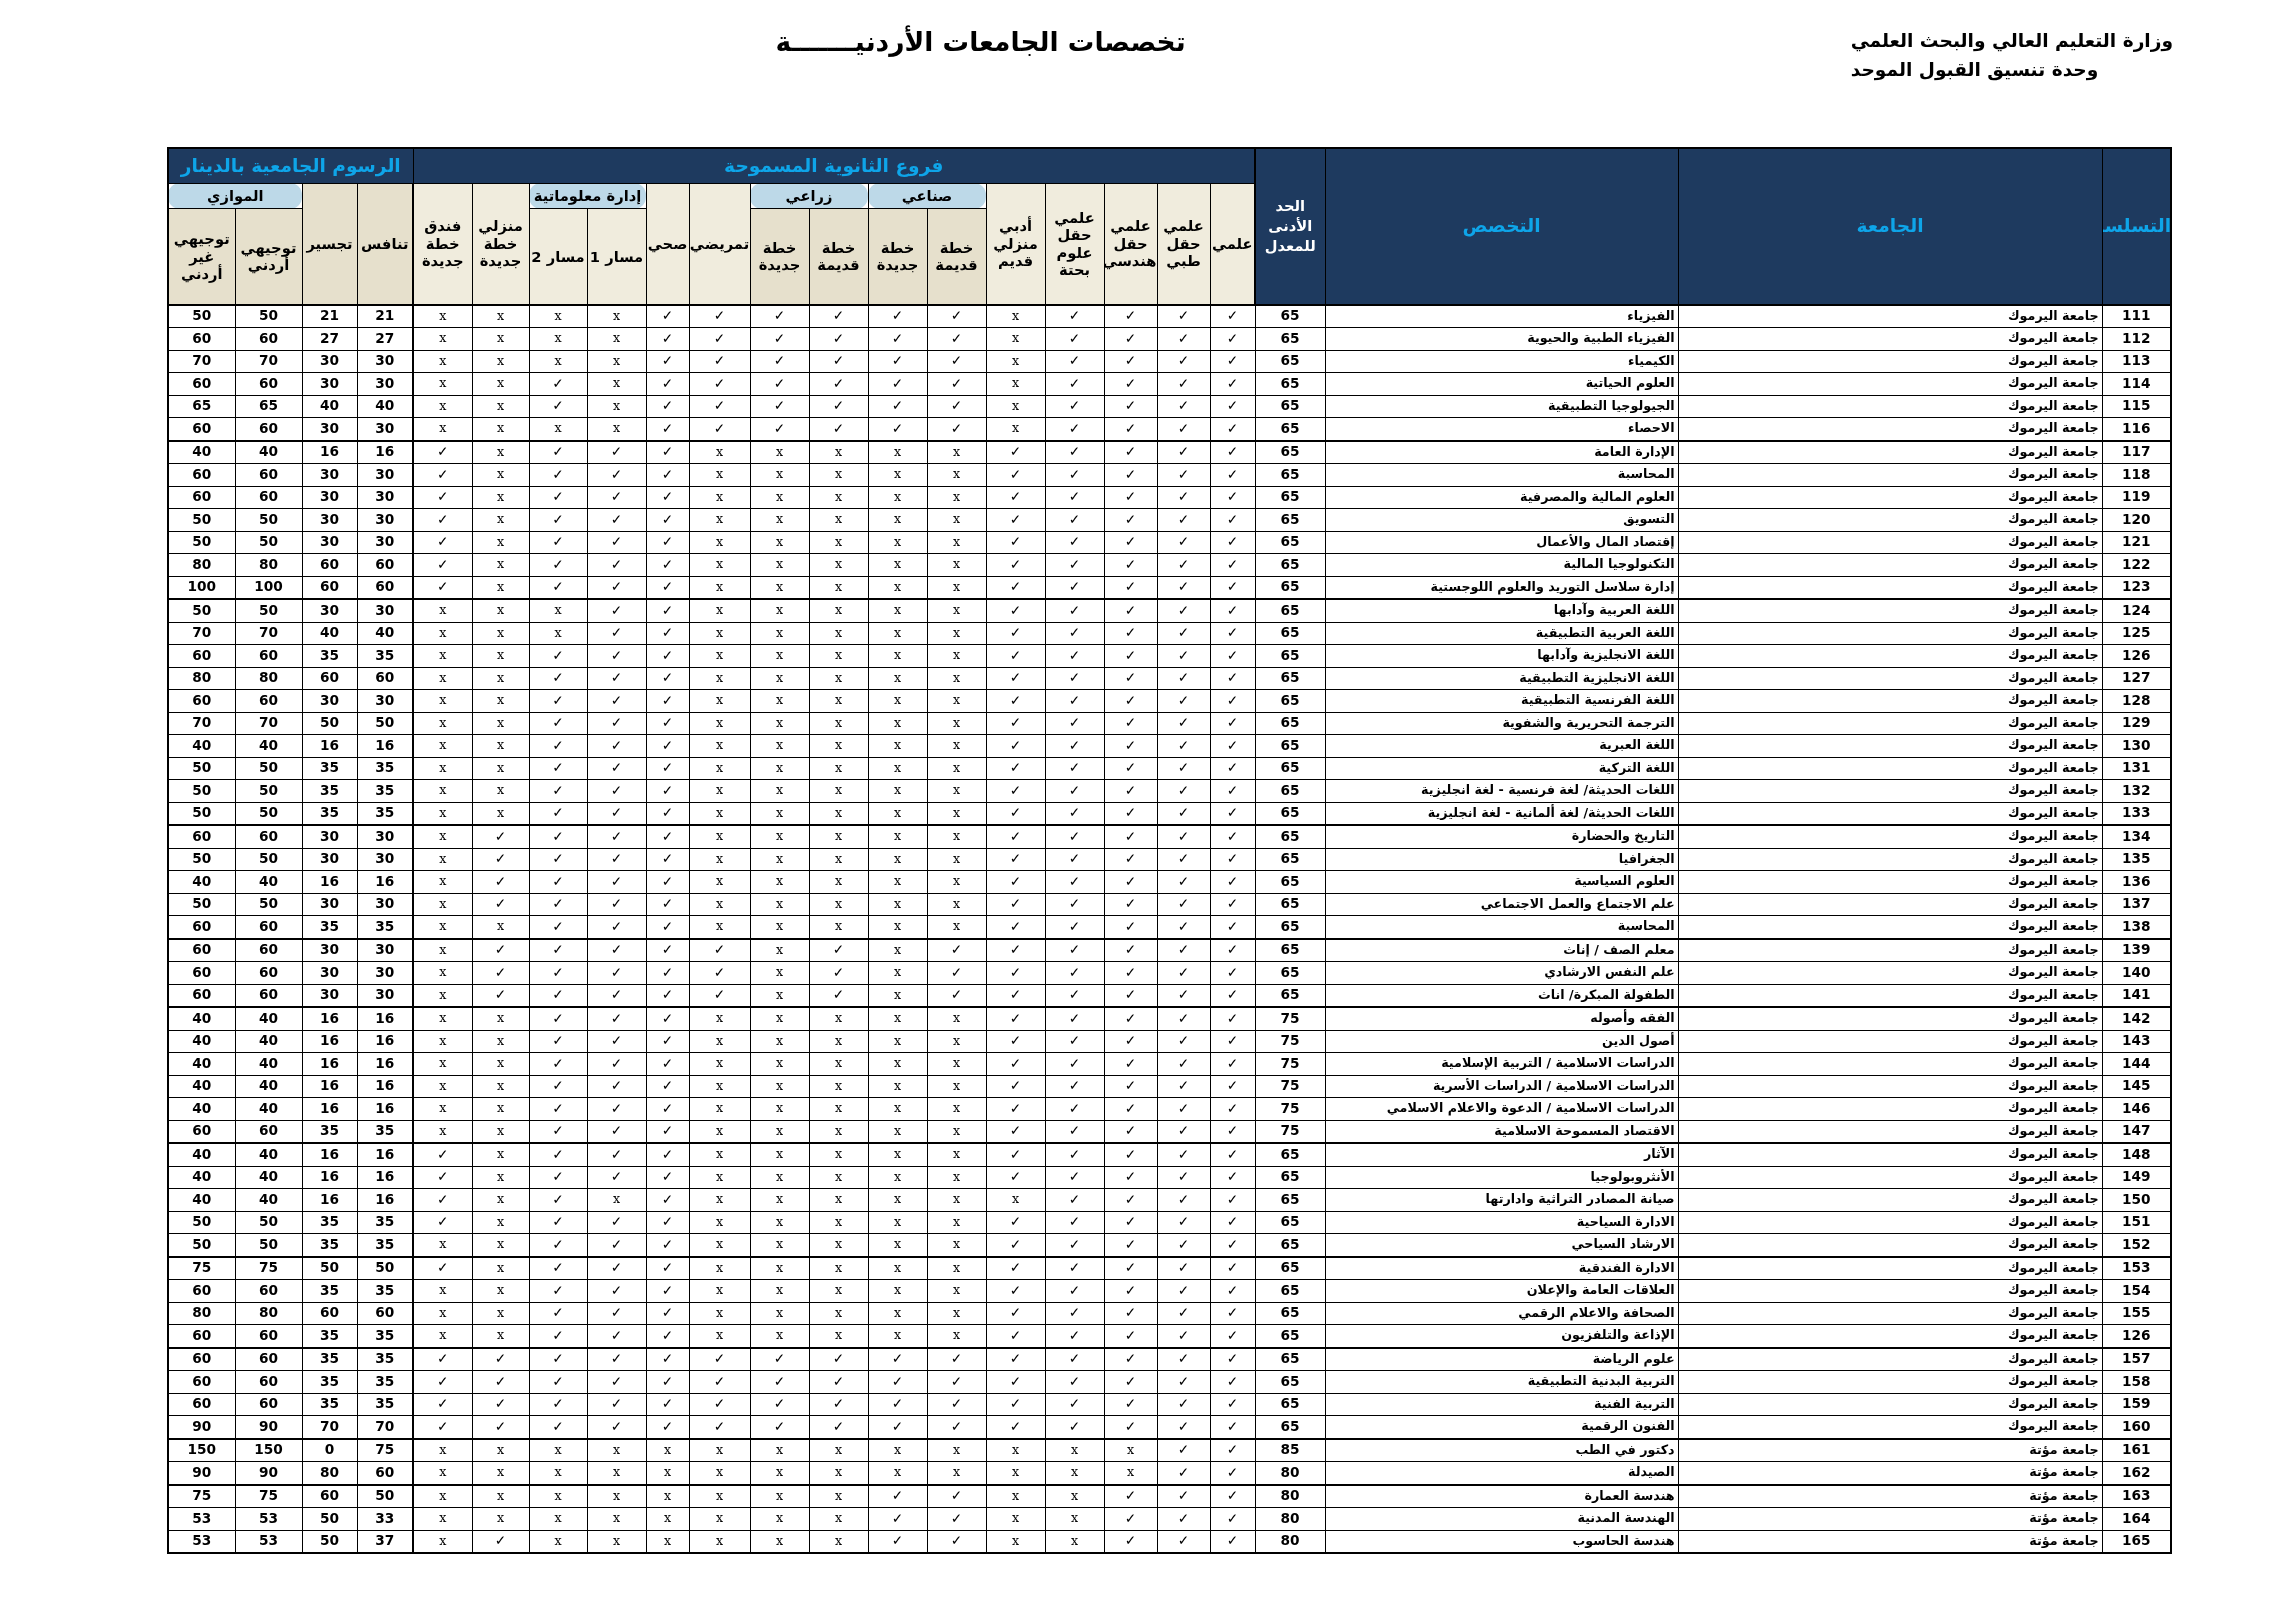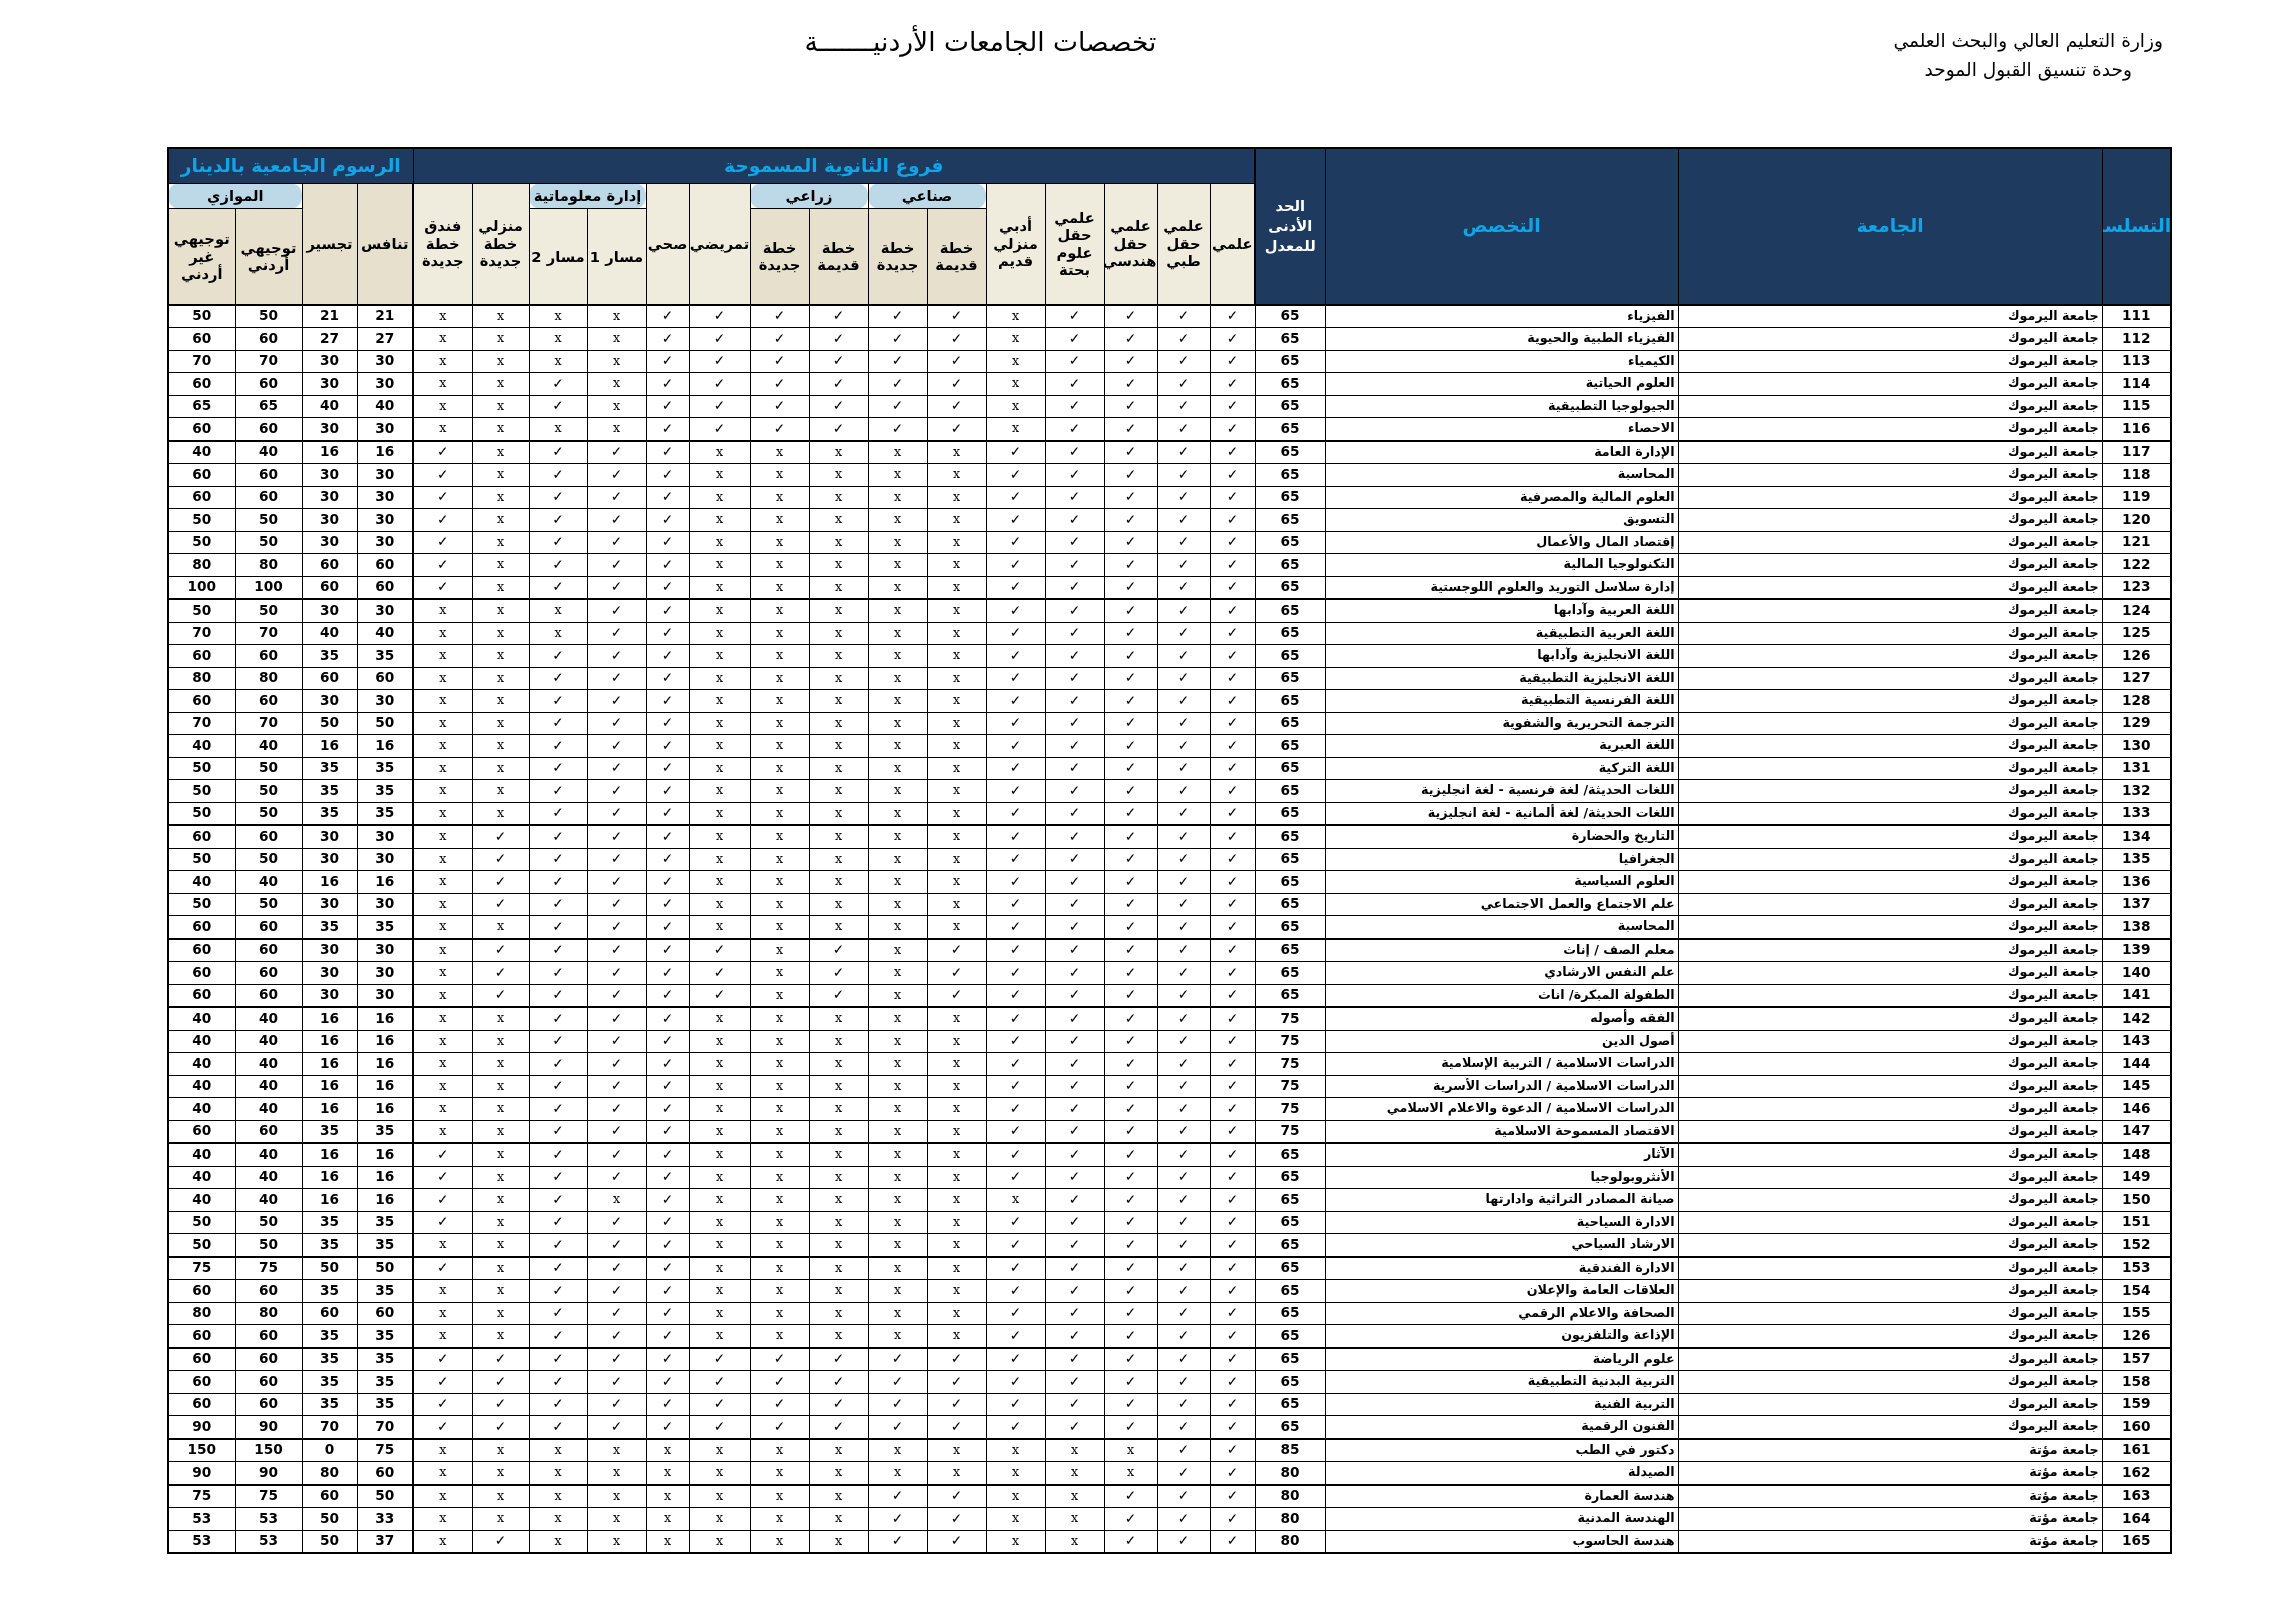--- a/index.html
+++ b/index.html
@@ -8,37 +8,37 @@
     width:2293px;height:1621px;
     background:#ffffff;
     font-family:"DejaVu Sans", sans-serif;
     color:#000;
     overflow:hidden;
   }
   
   .ministry{
     position:absolute;
     top:25.5px;
-    right:130px;
-    text-align:center;
+    right:120px;
+    text-align:left;
     font-size:18.6px;
-    font-weight:normal;
+    font-weight:bold;
     line-height:1.6;
     direction:rtl;
   }
   
   .title-block{
     position:absolute;
     top:25.5px;
     left:167px;
     width:1627px;
     text-align:center;
     direction:rtl;
   }
-  .title-main{font-size:26.5px;font-weight:normal;}
+  .title-main{font-size:26.5px;font-weight:bold;}
   .title-sub{font-size:22.5px;font-weight:bold;margin-top:6.9px;}
 
   
   .table-wrap{position:absolute;top:147px;left:167px;width:2000px;}
   table{
     border-collapse:collapse;
     table-layout:fixed;
     width:2000px;
     direction:rtl;
   }

